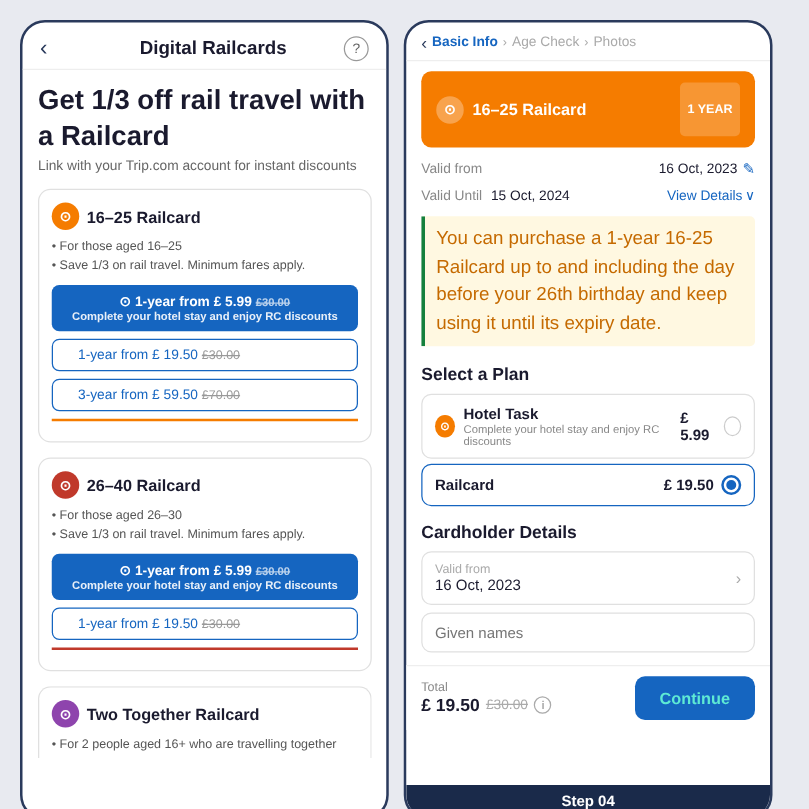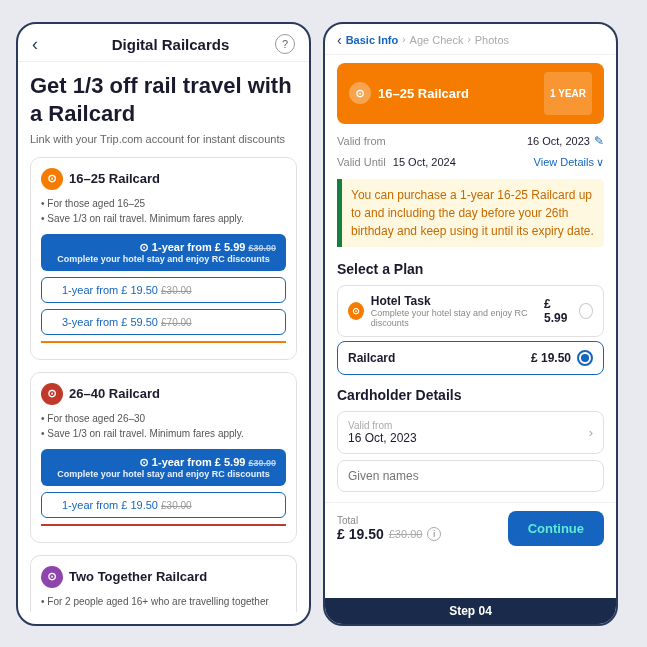--- a/index.html
+++ b/index.html
@@ -142,21 +142,20 @@
       border-radius: 6px;
       padding: 7px 10px;
       font-size: 10px;
       font-weight: 600;
       text-align: center;
       margin-bottom: 6px;
       cursor: pointer;
     }
     .btn-primary-orange .btn-main-text {
       font-size: 11px;
-      text-align: right;
     }
     .btn-primary-orange .btn-sub-text {
       font-size: 9px;
       opacity: 0.9;
     }
     .btn-outline {
       border: 1.5px solid #1565c0;
       border-radius: 6px;
       padding: 6px 20px;
       font-size: 11px;
@@ -268,24 +267,24 @@
     .view-details {
       color: #1565c0;
       font-size: 11px;
       cursor: pointer;
       display: flex;
       align-items: center;
       gap: 2px;
     }
     .info-box {
       background: #fff8e1;
-      border-left: 5px solid #15803d;
+      border-left: 3px solid #15803d;
       margin: 6px 12px;
       padding: 7px 9px;
-      font-size: 12px;
+      font-size: 15px;
       color: #c56a00;
       line-height: 1.5;
       border-radius: 0 4px 4px 0;
     }
     .section-title {
       font-size: 14px;
       font-weight: 700;
       color: #1a1a2e;
       padding: 8px 12px 4px;
     }

